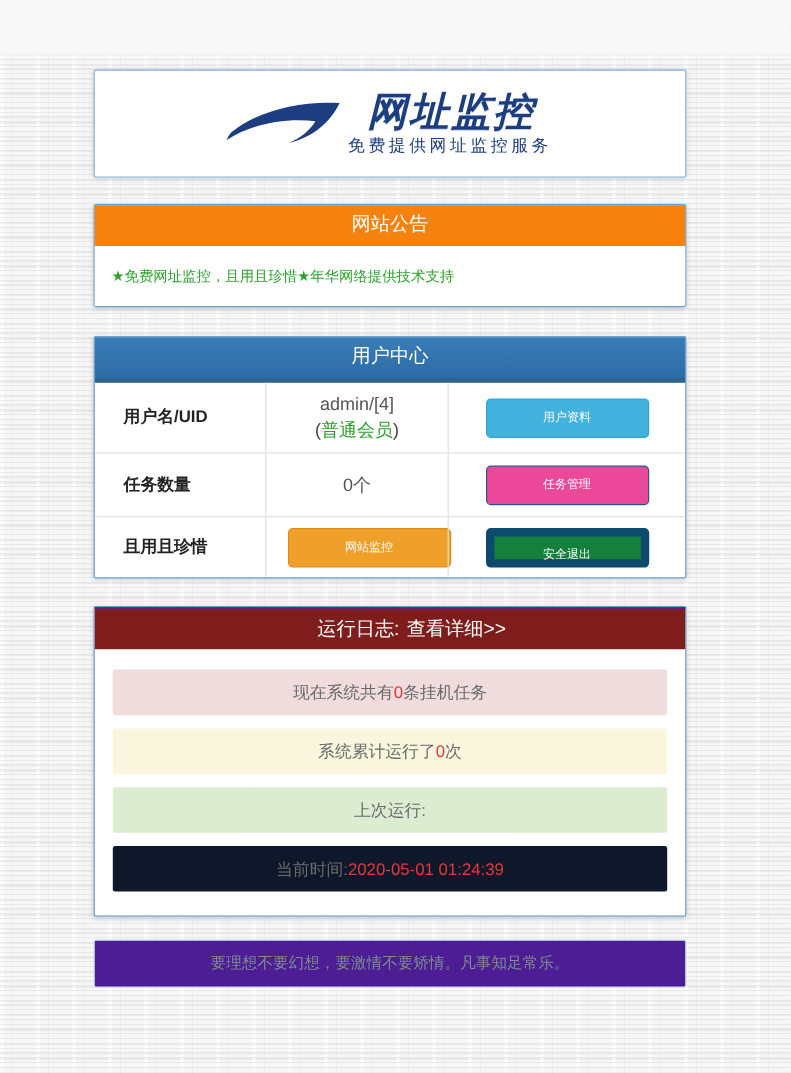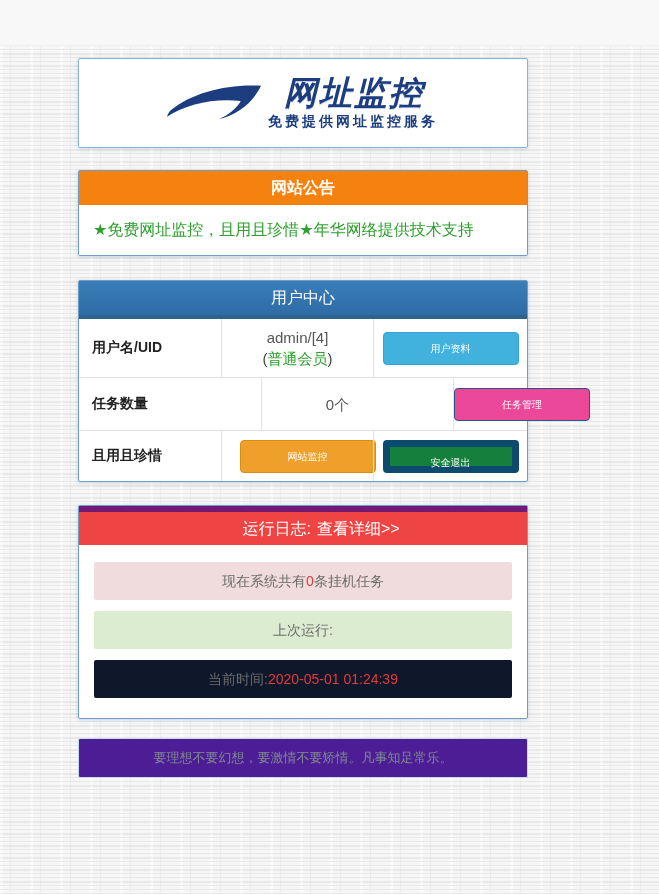--- a/index.html
+++ b/index.html
@@ -6,87 +6,87 @@
   body{
     width:659px;height:894px;position:relative;overflow:hidden;
     font-family:"Liberation Sans","DejaVu Sans",sans-serif;
     background-color:#f6f6f6;
     background-image:
       repeating-linear-gradient(0deg, rgba(215,215,215,.45) 0 1px, rgba(255,255,255,0) 1px 4px),
       repeating-linear-gradient(90deg, rgba(255,255,255,.6) 0 3px, rgba(0,0,0,0) 3px 10px, rgba(228,228,228,.5) 10px 11px, rgba(0,0,0,0) 11px 30px),
       repeating-linear-gradient(0deg, rgba(0,0,0,0) 0 11px, rgba(205,205,205,.35) 11px 12px);
   }
   .top-strip{position:absolute;top:0;left:0;width:659px;height:45px;background:#f8f8f9;border-bottom:1px solid rgba(0,0,0,.03);}
-  .col{position:relative;z-index:2;width:450px;margin-left:78px;padding-top:58px;border-radius:30px;}
+  .col{position:relative;z-index:2;width:494px;margin-left:78px;padding-top:58px;border-radius:30px;}
 
   
   .logo-box{
     height:88px;background:#fff;border:1px solid #8ab2d6;border-radius:2px;
     box-shadow:0 1px 4px rgba(100,130,160,.25);
     display:flex;align-items:center;justify-content:center;margin-bottom:22px;
   }
   .logo-wrap{display:flex;align-items:center;}
   .logo-swoosh{width:96px;height:52px;margin-right:6px;margin-top:2px;}
   .logo-text{display:flex;flex-direction:column;align-items:center;}
   .logo-title{
     font-size:33px;font-weight:bold;font-style:italic;color:#1c3e80;
     letter-spacing:2px;line-height:34px;text-shadow:0 1px 0 rgba(28,62,128,.25);
   }
   .logo-subtitle{
-    font-size:14px;font-weight:bold;color:#1c3e80;letter-spacing:3px;
+    font-size:14px;font-weight:normal;color:#1c3e80;letter-spacing:3px;
     margin-top:3px;align-self:flex-end;padding-right:2px;text-align:right;
   }
 
   
   .panel{
     background:#fff;border:1px solid #6f9dc6;border-radius:2px;
     box-shadow:0 1px 4px rgba(100,130,160,.3);
   }
   .panel-header{
     height:34px;line-height:34px;text-align:center;color:#fff;font-size:16px;
   }
 
   
   .announce{margin-bottom:24px;}
-  .announce .panel-header{background:#f5820e;font-weight:bold;}
+  .announce .panel-header{background:#f5820e;}
   .announce-body{
     height:50px;display:flex;align-items:center;padding-left:14px;
-    color:#2da02d;font-size:16px;background:#fff;
+    color:#2da02d;font-size:12px;background:#fff;
   }
 
   
   .usercenter{margin-bottom:23px;}
   .usercenter .panel-header{
     background:linear-gradient(#3a7db8,#2e6ca6);
     border-bottom:4px solid #2d648e;
   }
   .uc-row{display:grid;grid-template-columns:142px 152px 1fr;align-items:center;}
   .uc-row + .uc-row{border-top:1px solid #e2e2e2;}
   .uc-row > div{height:100%;display:flex;flex-direction:column;align-items:center;justify-content:center;}
   .uc-row > div + div{border-left:1px solid #e2e2e2;}
   .uc-row-1{height:58px;}
-  .uc-row-2{height:52px;gap:40px;}
+  .uc-row-2{height:52px;}
   .uc-row-3{height:50px;}
-  .uc-label{align-items:flex-start !important;padding-left:13px;font-weight:bold;font-size:14px;color:#222;}
+  .uc-label{align-items:flex-start !important;padding-left:24px;font-weight:bold;font-size:14px;color:#222;}
   .uc-value{font-size:15px;color:#555;line-height:21px;}
   .member-green{color:#2da02d;}
   .paren{color:#444;}
 
   .btn{
     display:inline-block;width:136px;height:33px;line-height:31px;box-sizing:border-box;
     text-align:center;color:#fff;font-size:10px;border-radius:4px;cursor:pointer;
   }
   .btn-info{background:#41b1de;border:1px solid #32a4d2;}
   .btn-primary{background:#ec4899;border:1px solid #24588a;}
   .btn-warning{background:#efa02a;border:1px solid #dd8c12;margin-left:20px;}
   .btn-danger{background:#15803d;border:7px solid #0c4a6e;}
 
   
   .runlog{margin-bottom:19px;}
-  .runlog .panel-header{background:#ef4444;border-top:6px solid #701a75;height:33px;line-height:33px;padding-left:36px;}
+  .runlog .panel-header{background:#7f1d1d;border-top:2px solid #701a75;height:33px;line-height:33px;padding-left:36px;}
   .runlog-link{color:#fff;text-decoration:none;margin-left:6px;cursor:pointer;}
   .runlog-body{padding:17px 15px 20px 15px;}
   .log-row{
     height:38px;line-height:38px;text-align:center;font-size:14px;color:#6b6b6b;
     border-radius:2px;margin-bottom:11px;
   }
   .log-row:last-child{margin-bottom:0;}
   .log-pink{background:#f0dcdc;}
   .log-cream{background:#faf6dd;}
   .log-green{background:#dcecd1;}
@@ -162,20 +162,23 @@
   </div>
 
   <div class="panel runlog">
     <div class="panel-header">
       <span>运行日志:</span><a class="runlog-link">查看详细&gt;&gt;</a>
     </div>
     <div class="runlog-body">
       <div class="log-row log-pink">
         <span>现在系统共有</span><span class="hl-red">0</span><span>条挂机任务</span>
       </div>
+      <div class="log-row log-cream">
+        <span>系统累计运行了</span><span class="hl-red">0</span><span>次</span>
+      </div>
       <div class="log-row log-green">
         <span>上次运行:</span>
       </div>
       <div class="log-row log-blue">
         <span>当前时间:</span><span class="hl-red">2020-05-01 01:24:39</span>
       </div>
     </div>
   </div>
 
   <div class="footer">

